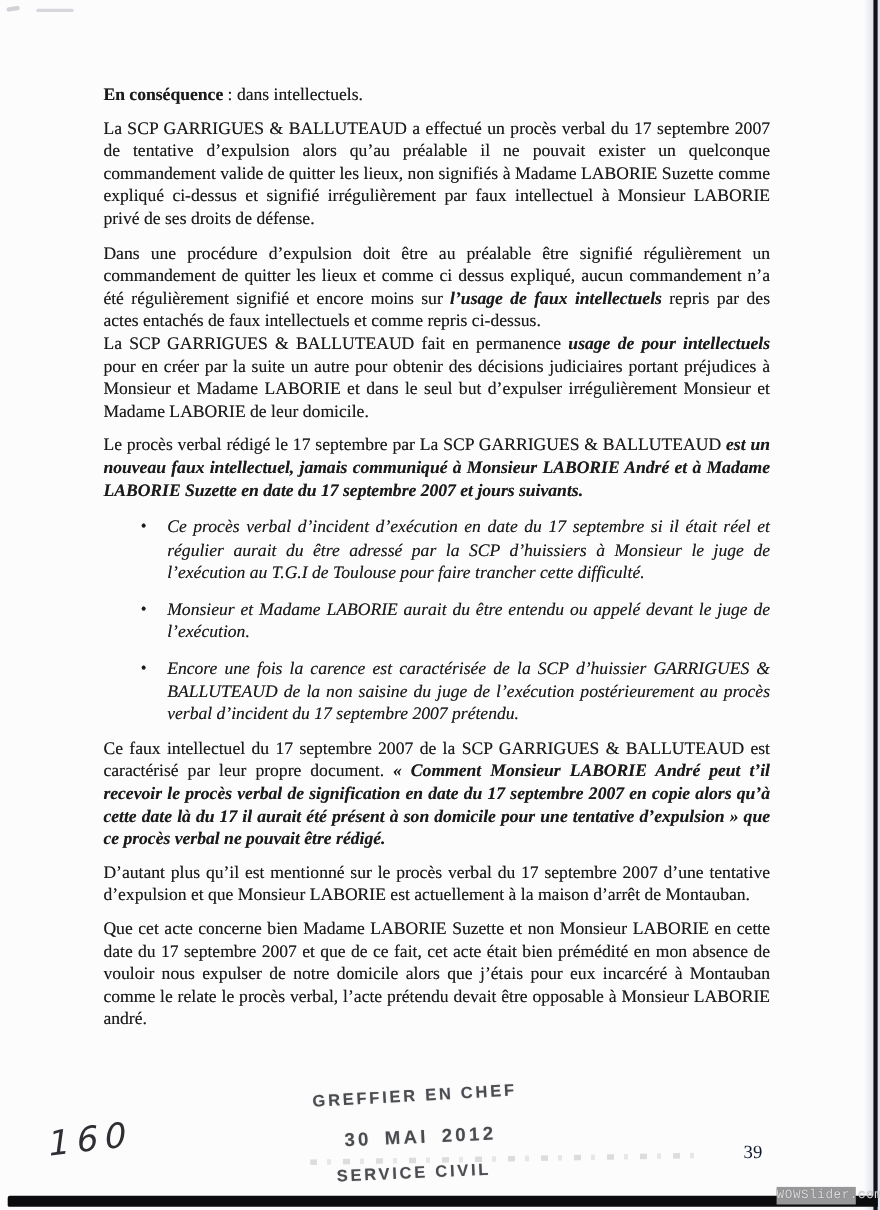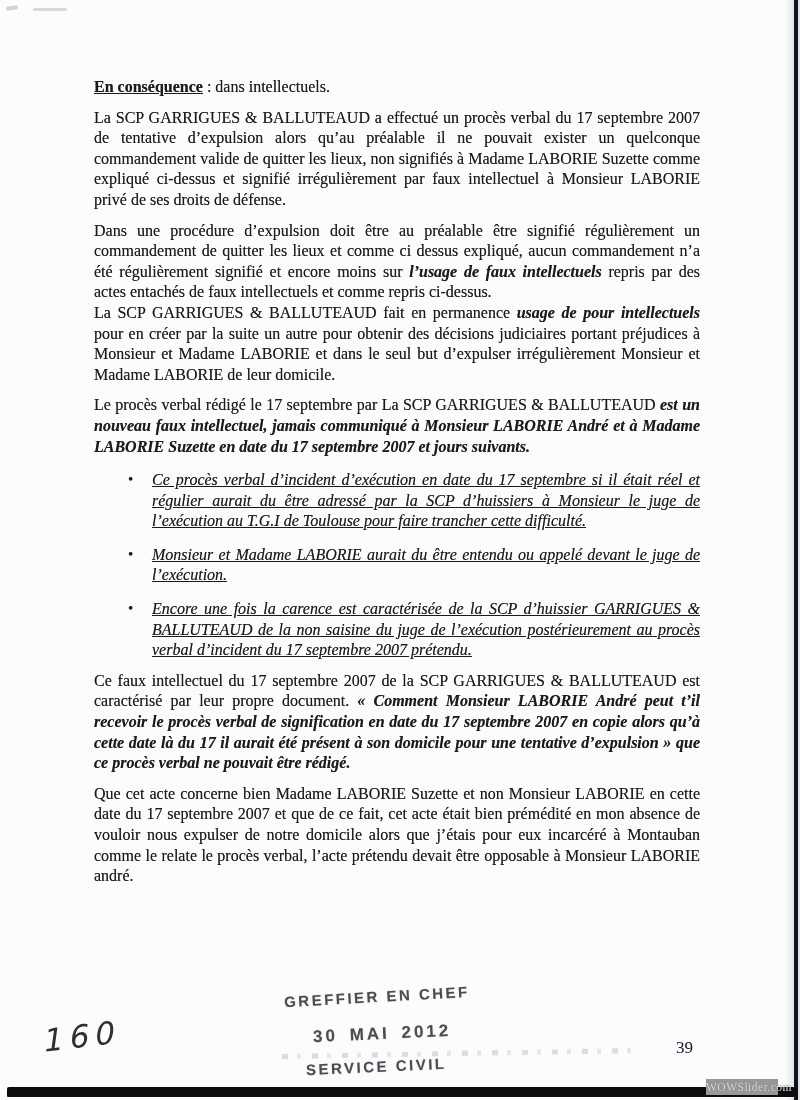--- a/index.html
+++ b/index.html
@@ -15,21 +15,21 @@
     text-align:justify;
     text-shadow:0 0 .5px rgba(10,10,10,.55);
   }
   .doc-body > :first-child { margin-top:0; }
   .para { margin:10px 0 0 0; }
   .para.tight { margin-top:0; }
   .bullet { margin:13px 0 0 0; padding-left:58px; position:relative; }
   .bullet .dot { position:absolute; left:34px; top:-1px; font-size:15px; }
   .s-b { font-weight:700; }
   .s-i { font-style:italic;margin-top:34px; }
-  .s-u { text-decoration:underline; }
+  .s-u { }
   
   .handwritten {
     position:absolute; left:44px; top:1018px;
     font-family:"DejaVu Sans", sans-serif; font-style:italic;
     font-size:31px; letter-spacing:6px; color:#2e2e33;
     transform:rotate(-7deg) skewX(-4deg);
   }
   .stamp {
     position:absolute; font-family:"Liberation Sans", sans-serif;
     font-weight:700; color:rgba(58,60,64,.88);
@@ -46,21 +46,21 @@
       rgba(95,95,100,.45) 0 6px, transparent 6px 15px,
       rgba(95,95,100,.3) 15px 19px, transparent 19px 30px);
   }
   .page-number {
     position:absolute; left:676px; top:1038px;
     font-size:17px; color:#0f172a;
   }
   .watermark {
     position:absolute; left:706px; top:1079px; width:72px; height:16px;
     background:#98989a; color:#dcdcdc;
-    font-family:Liberation Serif, serif; font-size:11.5px;
+    font-family:Liberation Mono, monospace; font-size:11.5px;
     line-height:16px; text-align:center; letter-spacing:.5px;
     text-shadow:0 0 1px rgba(60,60,60,.6); z-index:3;
   }
   
   .edge-bottom { position:absolute; left:7px; right:2px; top:1087px; height:10px; background:#0c0c0e; border-radius:2px 0 0 1px; z-index:2; }
   .edge-fade  { position:absolute; top:0; right:6px; width:9px; height:100%; background:linear-gradient(90deg, rgba(198,204,222,0), rgba(198,204,222,.5)); }
   .edge-black { position:absolute; top:0; right:2px; width:4px; height:100%; background:#121217; z-index:2; }
   .edge-light { position:absolute; top:0; right:0;  width:2px; height:100%; background:#dde2ef; z-index:2; }
   .smudge-a { position:absolute; left:6px;  top:6px; width:12px; height:4px; background:rgba(110,112,125,.3);  border-radius:2px; transform:rotate(-8deg); }
   .smudge-b { position:absolute; left:33px; top:8px; width:34px; height:3px; background:rgba(110,112,125,.26); border-radius:2px; }
@@ -72,20 +72,21 @@
   <div class="doc-body">
       <p class="para"><span class="s-b s-u">En conséquence</span><span class=""> : dans intellectuels.</span></p>
       <p class="para"><span class="">La SCP GARRIGUES &amp; BALLUTEAUD a effectué un procès verbal du 17 septembre 2007 de tentative d’expulsion alors qu’au préalable il ne pouvait exister un quelconque commandement valide de quitter les lieux, non signifiés à Madame LABORIE Suzette comme expliqué ci-dessus et signifié irrégulièrement par faux intellectuel à Monsieur LABORIE privé de ses droits de défense.</span></p>
       <p class="para"><span class="">Dans une procédure d’expulsion doit être au préalable être signifié régulièrement un commandement de quitter les lieux et comme ci dessus expliqué, aucun commandement n’a été régulièrement signifié et encore moins sur </span><span class="s-b s-i">l’usage de faux intellectuels</span><span class=""> repris par des actes entachés de faux intellectuels et comme repris ci-dessus.</span></p>
       <p class="para tight"><span class="">La SCP GARRIGUES &amp; BALLUTEAUD fait en permanence </span><span class="s-b s-i">usage de pour intellectuels</span><span class=""> pour en créer par la suite un autre pour obtenir des décisions judiciaires portant préjudices à Monsieur et Madame LABORIE et dans le seul but d’expulser irrégulièrement Monsieur et Madame LABORIE de leur domicile.</span></p>
       <p class="para"><span class="">Le procès verbal rédigé le 17 septembre par La SCP GARRIGUES &amp; BALLUTEAUD </span><span class="s-b s-i">est un nouveau faux intellectuel, jamais communiqué à Monsieur LABORIE André et à Madame LABORIE Suzette en date du 17 septembre 2007 et jours suivants.</span></p>
       <div class="bullet"><span class="dot">•</span><span><span class="s-i s-u">Ce procès verbal d’incident d’exécution en date du 17 septembre si il était réel et régulier aurait du être adressé par la SCP d’huissiers à Monsieur le juge de l’exécution au T.G.I de Toulouse pour faire trancher cette difficulté.</span></span></div>
       <div class="bullet"><span class="dot">•</span><span><span class="s-i s-u">Monsieur et Madame LABORIE aurait du être entendu ou appelé devant le juge de l’exécution.</span></span></div>
       <div class="bullet"><span class="dot">•</span><span><span class="s-i s-u">Encore une fois la carence est caractérisée de la SCP d’huissier GARRIGUES &amp; BALLUTEAUD de la non saisine du juge de l’exécution postérieurement au procès verbal d’incident du 17 septembre 2007 prétendu.</span></span></div>
       <p class="para"><span class="">Ce faux intellectuel du 17 septembre 2007 de la SCP GARRIGUES &amp; BALLUTEAUD est caractérisé par leur propre document. </span><span class="s-b s-i">« Comment Monsieur LABORIE André peut t’il recevoir le procès verbal de signification en date du 17 septembre 2007 en copie alors qu’à cette date là du 17 il aurait été présent à son domicile pour une tentative d’expulsion » que ce procès verbal ne pouvait être rédigé.</span></p>
+      <p class="para"><span class="">D’autant plus qu’il est mentionné sur le procès verbal du 17 septembre 2007 d’une tentative d’expulsion et que Monsieur LABORIE est actuellement à la maison d’arrêt de Montauban.</span></p>
       <p class="para"><span class="">Que cet acte concerne bien Madame LABORIE Suzette et non Monsieur LABORIE en cette date du 17 septembre 2007 et que de ce fait, cet acte était bien prémédité en mon absence de vouloir nous expulser de notre domicile alors que j’étais pour eux incarcéré à Montauban comme le relate le procès verbal, l’acte prétendu devait être opposable à Monsieur LABORIE andré.</span></p>
     </div>
 
   <div class="handwritten">160</div>
 
   <div class="stamp stamp-1">GREFFIER EN CHEF</div>
   <div class="stamp stamp-2">30 MAI 2012</div>
   <div class="stamp-smudge"></div>
   <div class="stamp stamp-3">SERVICE CIVIL</div>
 

